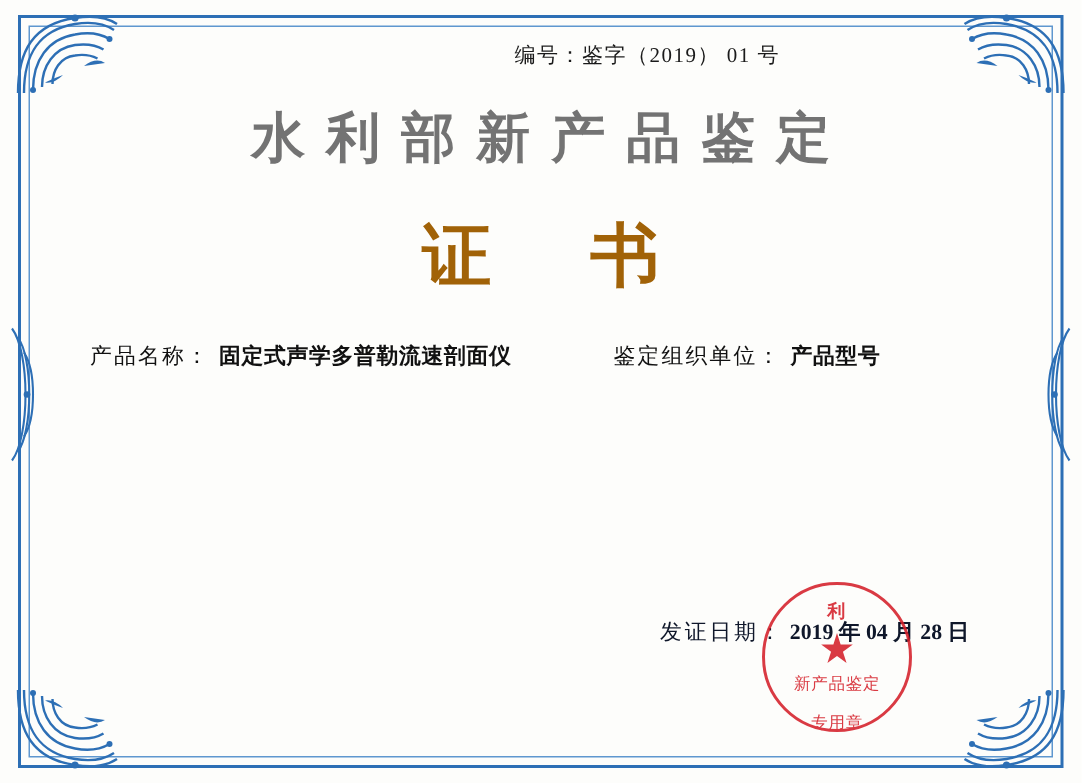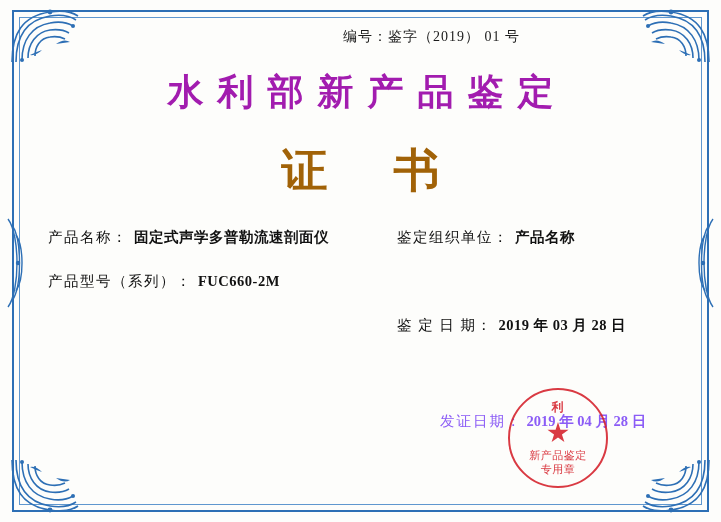--- a/index.html
+++ b/index.html
@@ -82,21 +82,21 @@
   .title-main {
     position: absolute;
     left: 0;
     top: 68px;
     width: 721px;
     text-align: center;
     font-size: 36px;
     font-weight: bold;
     letter-spacing: 14px;
     text-indent: 14px;
-    color: #a21caf;
+    color: #737373;
     font-family: "DejaVu Serif", "Liberation Serif", serif;
   }
 
   .title-sub {
     position: absolute;
     left: 0;
     top: 140px;
     width: 721px;
     text-align: center;
     font-size: 46px;
@@ -109,20 +109,21 @@
 
   .fields {
     position: absolute;
     left: 48px;
     top: 228px;
     width: 630px;
   }
   .field-row {
     position: relative;
     height: 44px;
+    margin-left: 12px;
   }
   .field {
     position: absolute;
     font-size: 14.5px;
     color: #111111;
     white-space: nowrap;
   }
   .field .lbl {
     letter-spacing: 1.5px;
   }
@@ -132,21 +133,21 @@
     margin-left: 6px;
   }
   .col-left  { left: 0; }
   .col-right { left: 349px; }
 
   .issue-line {
     position: absolute;
     left: 440px;
     top: 412px;
     font-size: 14.5px;
-    color: #8b5cf6;
+    color: #0f172a;
     white-space: nowrap;
   }
   .issue-line .lbl { letter-spacing: 2px; }
   .issue-line .val { font-weight: bold; margin-left: 4px; }
 
   
   .seal {
     position: absolute;
     left: 508px;
     top: 388px;
@@ -180,21 +181,21 @@
   .seal-line1, .seal-line2 {
     position: absolute;
     left: 0;
     width: 96px;
     text-align: center;
     font-size: 11px;
     font-weight: normal;
     letter-spacing: 0.5px;
   }
   .seal-line1 { top: 58px; }
-  .seal-line2 { top: 72px; }
+  .seal-line2 { top: 84px; }
 </style>
 </head>
 <body>
 
 <div class="certificate">
 
   <div class="border-frame"></div>
   <div class="border-frame-inner"></div>
 
   <div class="corner corner-tl">
@@ -304,34 +305,28 @@
     <div class="title-main">水利部新产品鉴定</div>
     <div class="title-sub">证书</div>
 
     <div class="fields">
 
       <div class="field-row">
         <div class="field col-left">
           <span class="lbl">产品名称：</span><span class="val">固定式声学多普勒流速剖面仪</span>
         </div>
         <div class="field col-right">
-          <span class="lbl">鉴定组织单位：</span><span class="val">产品名称</span>
+          <span class="lbl">鉴定组织单位：</span><span class="val">产品型号</span>
         </div>
       </div>
 
       <div class="field-row">
-        <div class="field col-left">
-          <span class="lbl">产品型号（系列）：</span><span class="val">FUC660-2M</span>
-        </div>
       </div>
 
       <div class="field-row">
-        <div class="field col-right">
-          <span class="lbl">鉴 定 日 期：</span><span class="val">2019 年 03 月 28 日</span>
-        </div>
       </div>
 
     </div>
 
     <div class="issue-line">
       <span class="lbl">发证日期：</span><span class="val">2019 年 04 月 28 日</span>
     </div>
 
     <div class="seal">
       <div class="seal-top-text">利</div>

